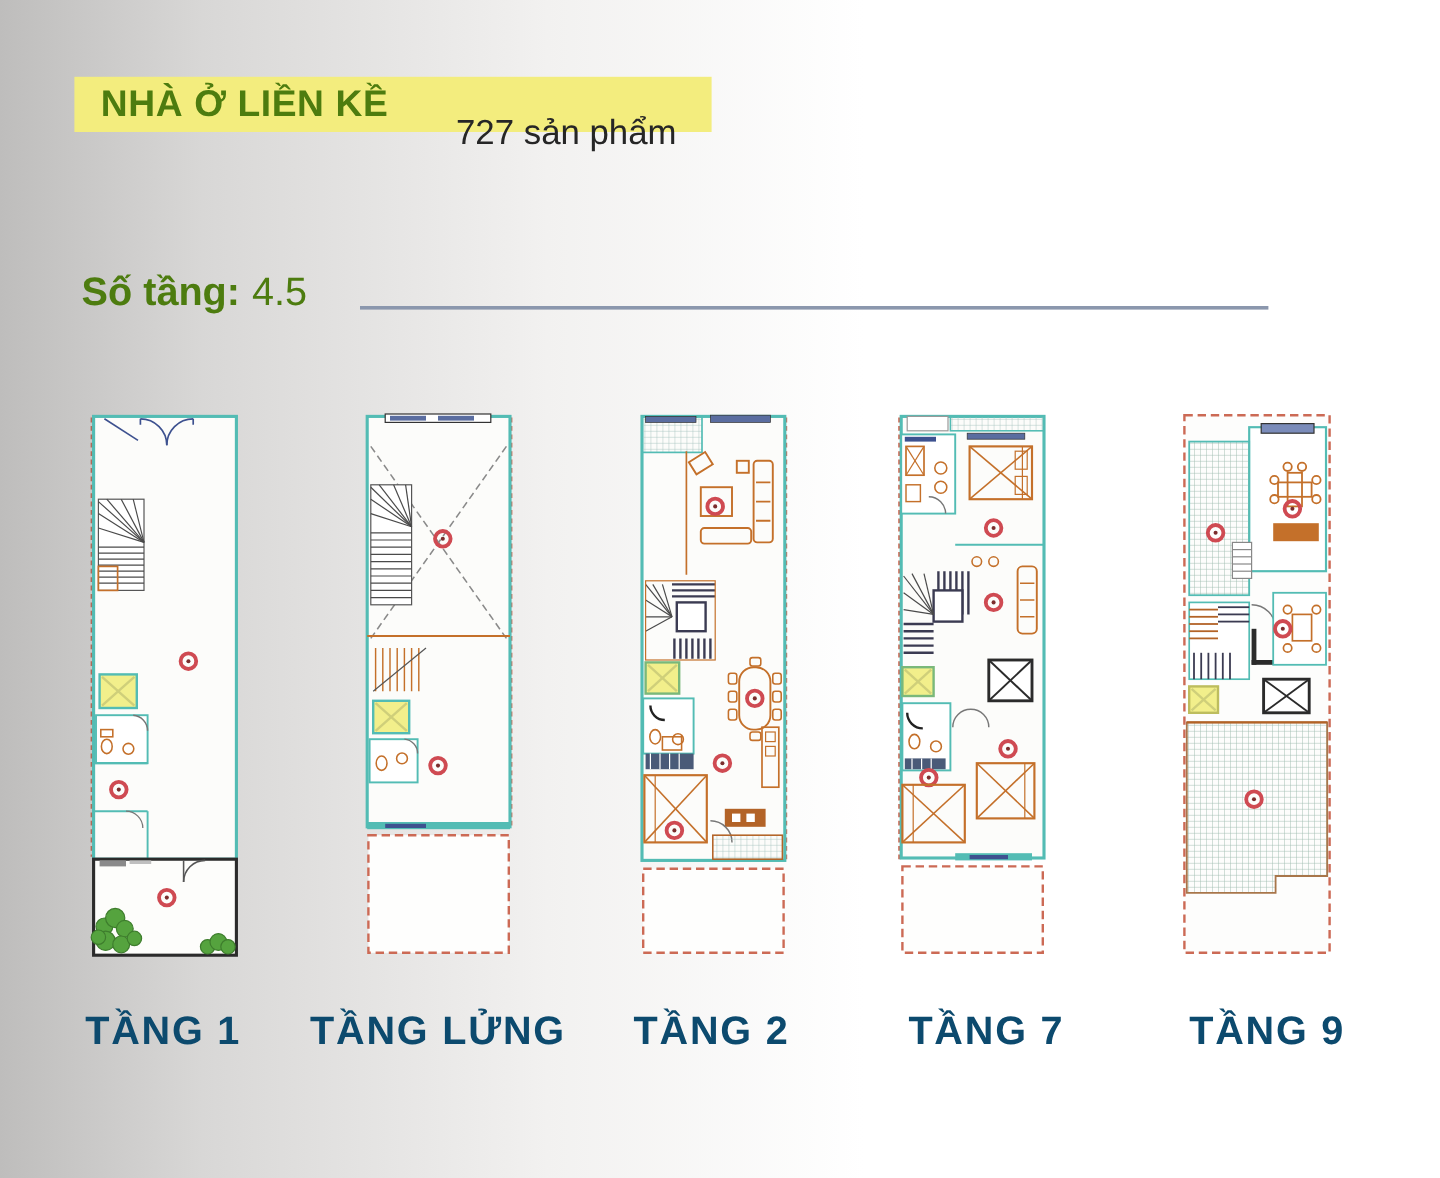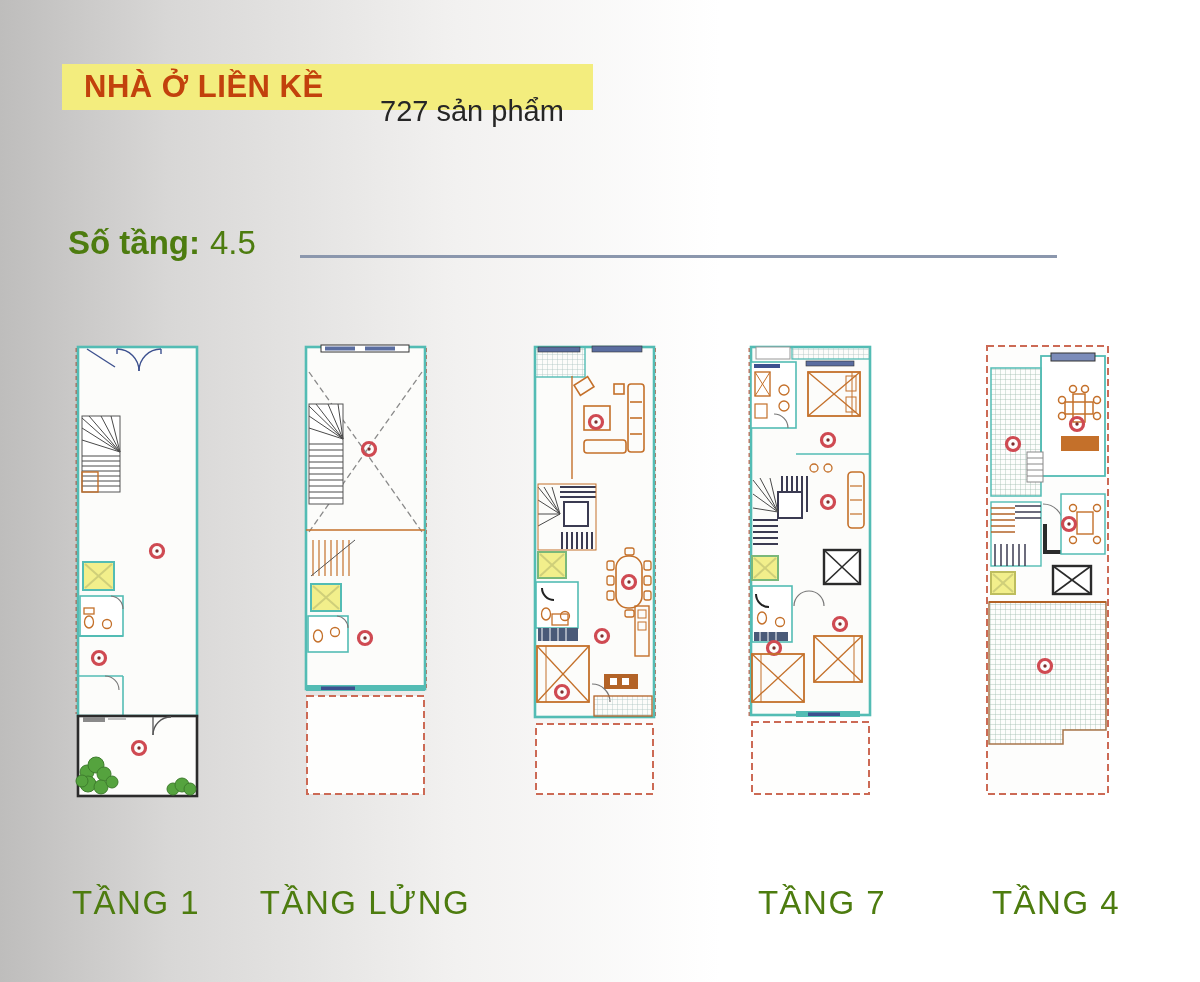--- a/index.html
+++ b/index.html
@@ -10,21 +10,21 @@
     position:relative;overflow:hidden;
   }
   .canvas{position:absolute;inset:0;}
 
   
   .header-bar{
     position:absolute;left:62px;top:64px;width:531px;height:46px;
     background:#f3ed7e;display:flex;align-items:center;
   }
   .header-title{
-    margin-left:22px;font-size:31px;font-weight:bold;color:#c2410c;letter-spacing:.5px;
+    margin-left:22px;font-size:31px;font-weight:bold;color:#4d7c0f;letter-spacing:.5px;
     white-space:nowrap;
   }
   .header-count{
     position:absolute;left:318px;font-size:29px;font-weight:400;color:#262626;white-space:nowrap;margin-top:48px;
   }
 
   
   .spec-row{position:absolute;left:68px;top:224px;font-size:33px;color:#4d7c0f;white-space:nowrap;}
   .spec-label{font-weight:bold;}
   .spec-value{font-weight:400;margin-left:10px;}
@@ -33,22 +33,22 @@
   
   .plan{position:absolute;top:343px;width:125px;height:457px;}
   .plan svg{display:block;width:125px;height:457px;}
   .plan-1{left:75px;}
   .plan-2{left:303px;}
   .plan-3{left:532px;}
   .plan-4{left:748px;}
   .plan-5{left:985px;}
 
   .plan-label{
-    position:absolute;top:884px;width:240px;text-align:center;
-    font-size:33px;font-weight:400;color:#4d7c0f;letter-spacing:1.5px;white-space:nowrap;
+    position:absolute;top:840px;width:240px;text-align:center;
+    font-size:33px;font-weight:700;color:#0c4a6e;letter-spacing:1.5px;white-space:nowrap;
   }
   .lbl-1{left:16px;}
   .lbl-2{left:245px;}
   .lbl-3{left:473px;}
   .lbl-4{left:702px;}
   .lbl-5{left:936px;}
 </style>
 </head>
 <body>
 
@@ -477,16 +477,17 @@
 
       <path d="M4 258 H121 V386 H78 V400 H4 Z" fill="url(#g5)" stroke="#a8764a" stroke-width="1.5"></path>
       <line x1="4" y1="258" x2="121" y2="258" stroke="#b36327" stroke-width="2"></line>
       <circle cx="60" cy="322" r="6.5" fill="#fdfdfc" stroke="#cf4a52" stroke-width="3.2"></circle>
       <circle cx="60" cy="322" r="1.7" fill="#7c2d2d"></circle>
     </svg>
   </div>
 
   <div class="plan-label lbl-1">TẦNG 1</div>
   <div class="plan-label lbl-2">TẦNG LỬNG</div>
+  <div class="plan-label lbl-3">TẦNG 2</div>
   <div class="plan-label lbl-4">TẦNG 7</div>
-  <div class="plan-label lbl-5">TẦNG 4</div>
+  <div class="plan-label lbl-5">TẦNG 9</div>
 
 </div>
 
 </body></html>

